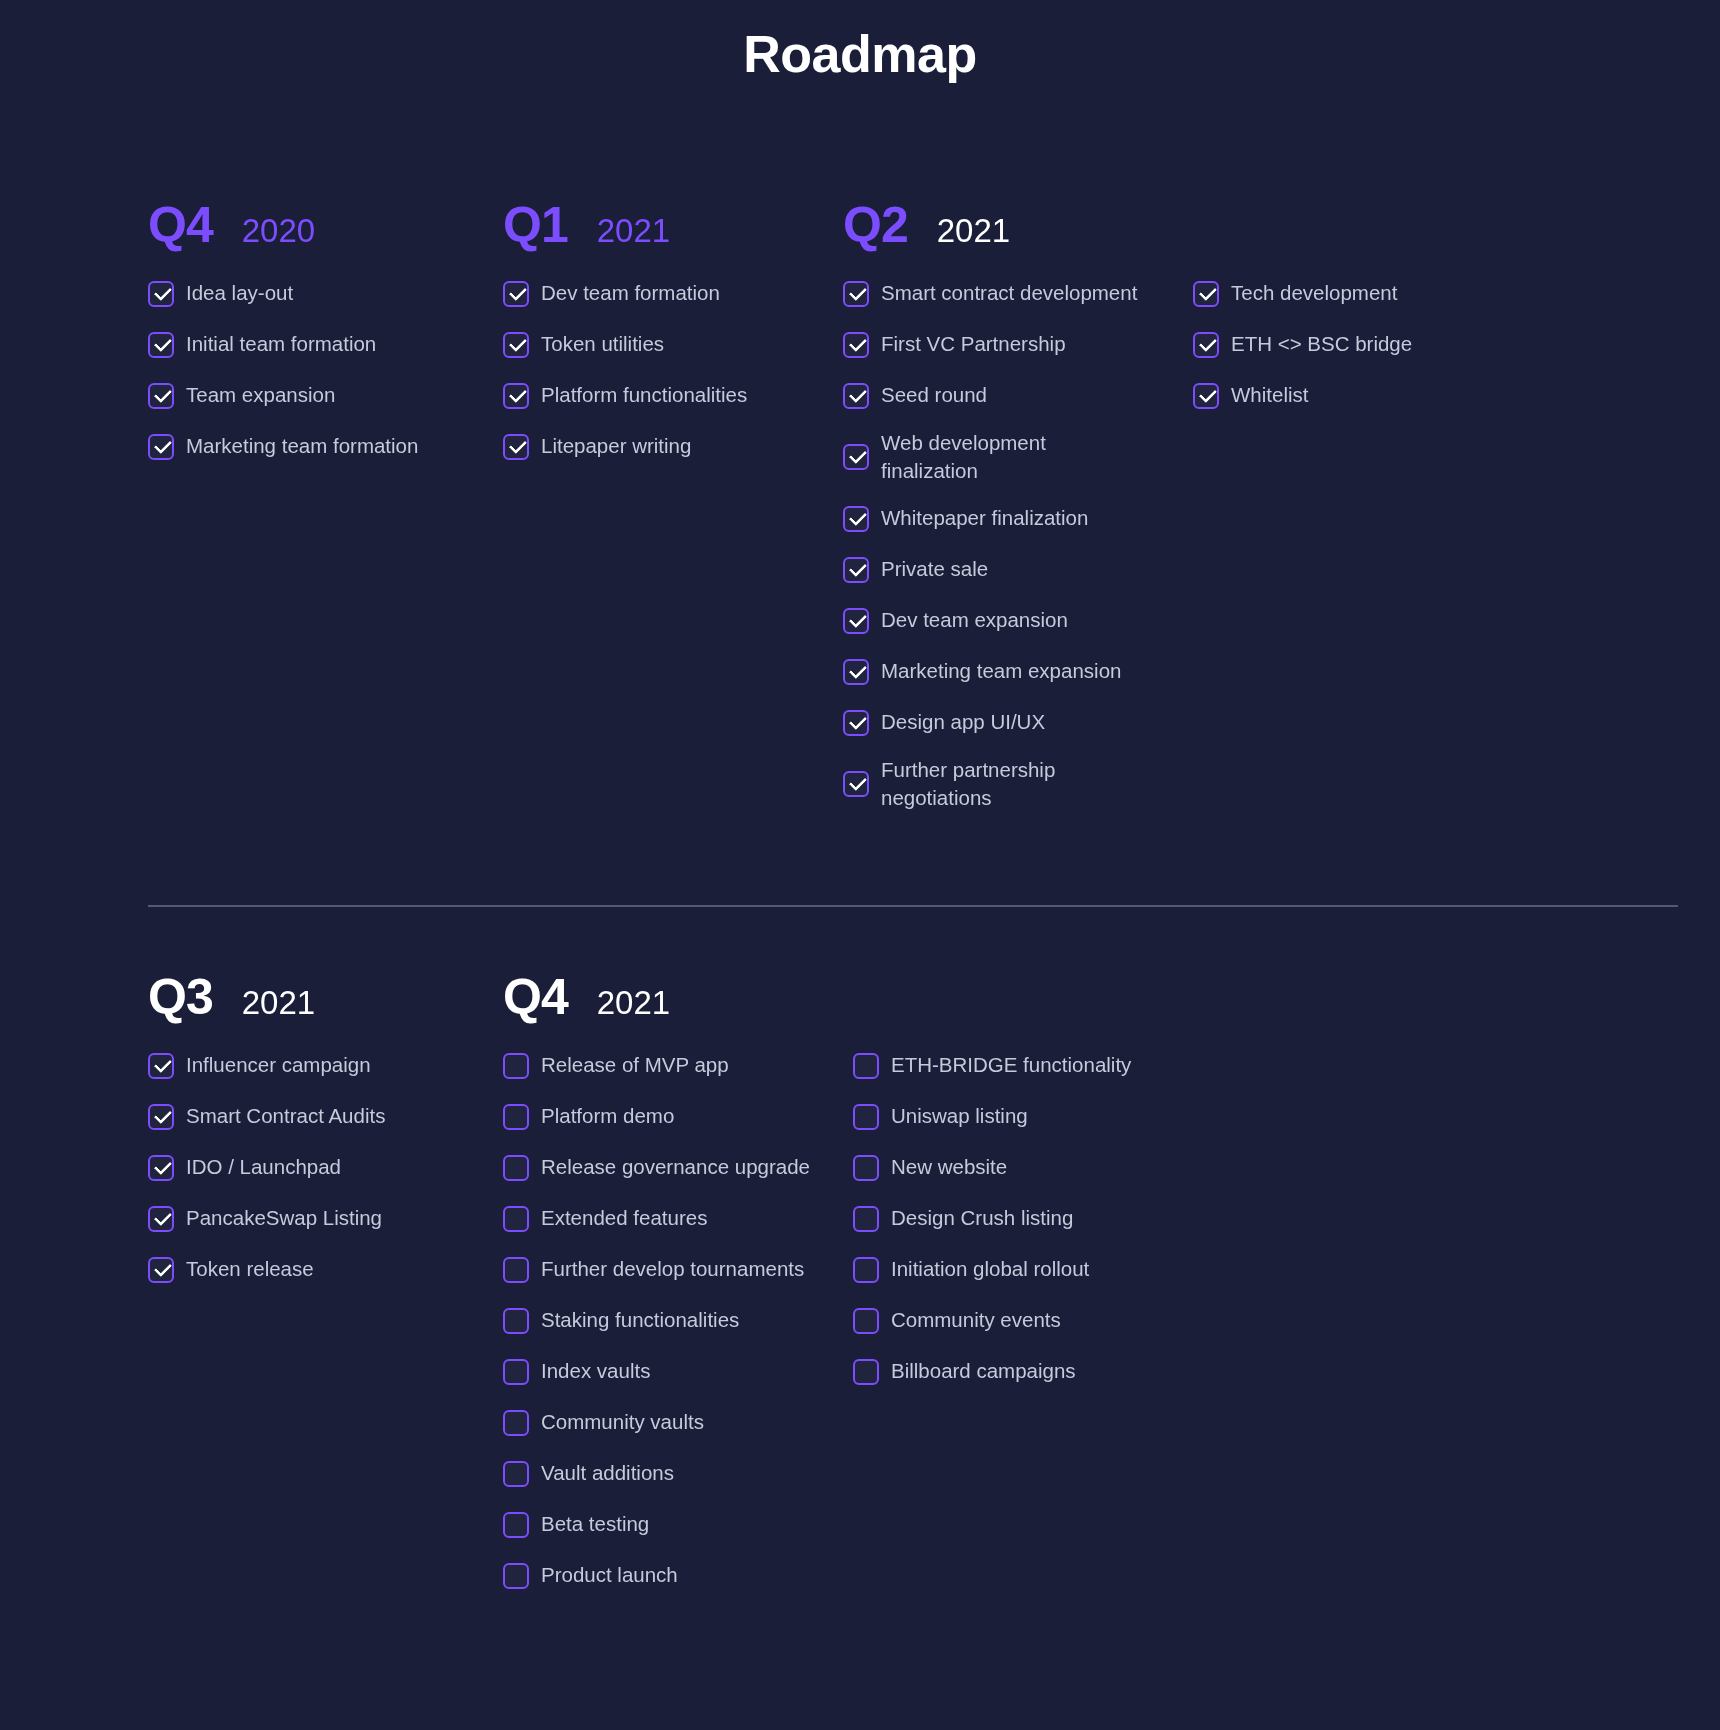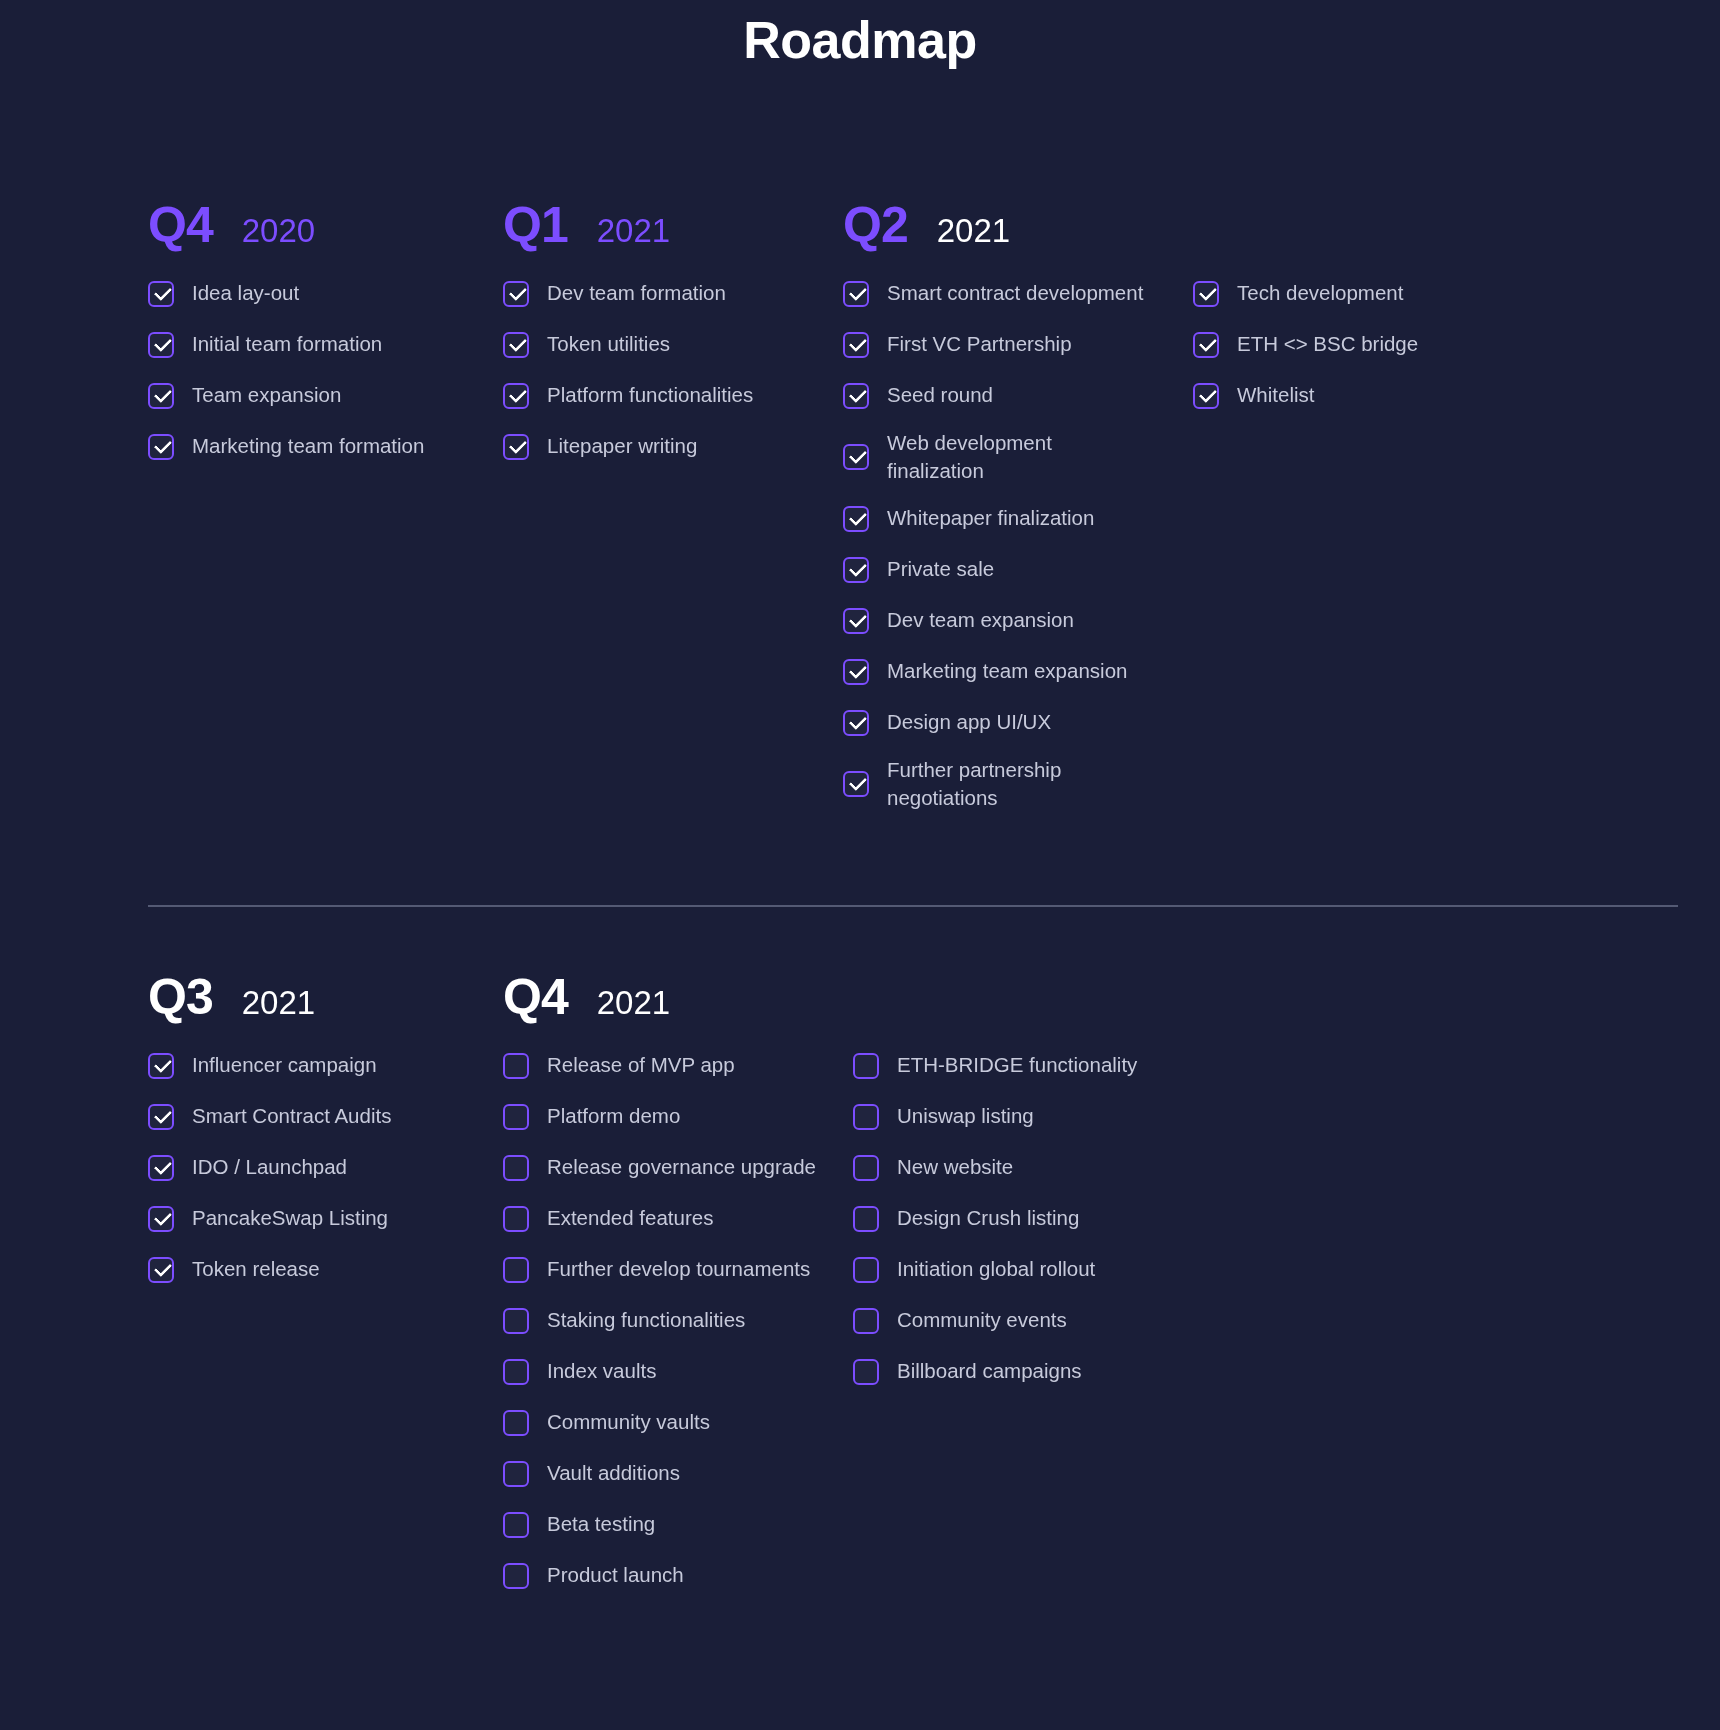--- a/index.html
+++ b/index.html
@@ -19,21 +19,21 @@
     background: #1a1e38;
   }
 
   
   .page-title {
     text-align: center;
     color: #ffffff;
     font-size: 52px;
     font-weight: bold;
     letter-spacing: -0.5px;
-    padding-top: 10px;
+    padding-top: 24px;
   }
 
   
   .section {
     position: absolute;
     left: 148px;
     width: 1530px;
   }
   .section-top    { top: 200px; }
   .section-bottom { top: 972px; }
@@ -83,21 +83,21 @@
 
   .item-col {
     display: flex;
     flex-direction: column;
   }
 
   
   .item {
     display: flex;
     align-items: center;
-    gap: 18px;
+    gap: 12px;
     min-height: 51px;
   }
   .item.two-line { min-height: 72px; }
 
   .cbox {
     flex: 0 0 auto;
     width: 26px;
     height: 26px;
     border: 2px solid #7c4dff;
     border-radius: 6px;

